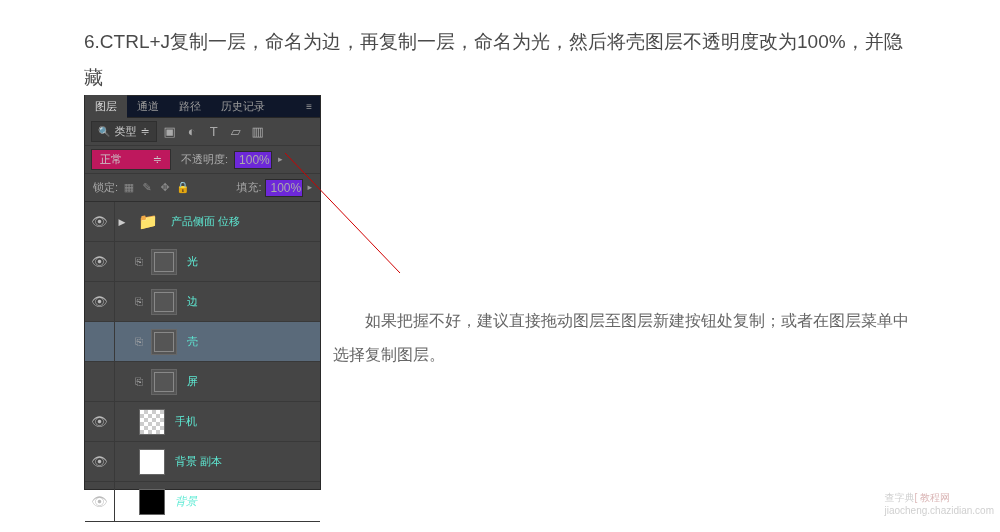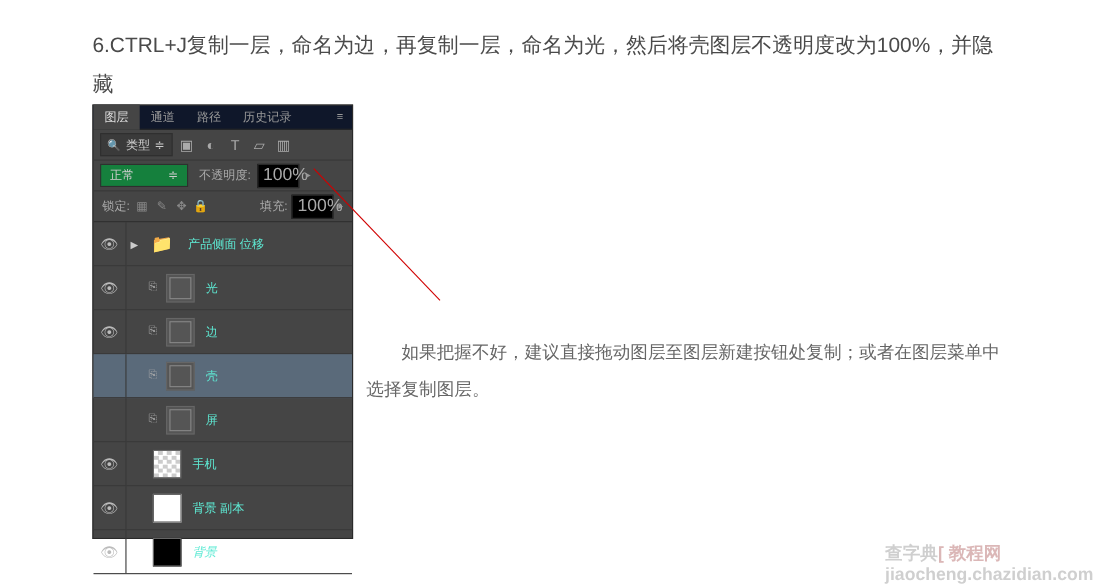--- a/index.html
+++ b/index.html
@@ -13,23 +13,23 @@
     .tab { padding: 4px 10px; color: #999; cursor: pointer; }
     .tab.active { background: #454545; color: #ddd; }
     .tabs-menu { margin-left: auto; padding: 0 8px; color: #999; font-size: 10px; }
     
     .filter-row { display: flex; align-items: center; height: 28px; padding: 0 6px; gap: 4px; border-bottom: 1px solid #383838; }
     .filter-dd { display: flex; align-items: center; background: #3a3a3a; border: 1px solid #2f2f2f; padding: 2px 6px; font-size: 11px; color: #ccc; gap: 4px; }
     .filter-dd .search-ico { font-size: 10px; }
     .filter-ico { width: 18px; height: 18px; display: flex; align-items: center; justify-content: center; color: #aaa; font-size: 13px; }
     
     .blend-row { display: flex; align-items: center; height: 28px; padding: 0 6px; border-bottom: 1px solid #383838; font-size: 11px; color: #aaa; gap: 6px; }
-    .blend-dd { background: #15803d; border: 1px solid #2f2f2f; padding: 2px 8px; min-width: 80px; display: flex; align-items: center; justify-content: space-between; color: #ccc; }
+    .blend-dd { background: #be185d; border: 1px solid #2f2f2f; padding: 2px 8px; min-width: 80px; display: flex; align-items: center; justify-content: space-between; color: #ccc; }
     .opacity-label { margin-left: 4px; }
-    .num-input { background: #000000; border: 1px solid #2a2a2a; padding: 1px 4px; width: 38px; color: #aaa; font-size: 16px; text-align: right; }
+    .num-input { background: #6d28d9; border: 1px solid #2a2a2a; padding: 1px 4px; width: 38px; color: #aaa; font-size: 12px; text-align: right; }
     .arrows { color: #999; font-size: 9px; line-height: 1; }
     
     .lock-row { display: flex; align-items: center; height: 28px; padding: 0 8px; border-bottom: 1px solid #2f2f2f; font-size: 11px; color: #aaa; gap: 4px; }
     .lock-ico { width: 14px; text-align: center; color: #888; font-size: 11px; }
     .fill-label { margin-left: auto; text-align: right; }
     
     .layers { }
     .layer { display: flex; align-items: center; height: 40px; border-bottom: 1px solid #393939; padding-right: 8px; }
     .layer.selected { background: #5a6a7a; }
     .vis { width: 30px; height: 100%; display: flex; align-items: center; justify-content: center; border-right: 1px solid #393939; color: #bbb; font-size: 13px; }
@@ -45,21 +45,21 @@
     .thumb.white { background: #fff; }
     .link-ico { width: 12px; color: #aaa; font-size: 10px; text-align: center; }
     .layer-name { color: #5eead4; font-size: 11px; margin-left: 4px; }
     .layer.bg .layer-name { font-style: italic; }
     
     .arrow-line { position: absolute; left: 285px; top: 153px; width: 120px; height: 125px; pointer-events: none; }
     
     .note { position: absolute; left: 333px; top: 304px; right: 82px; color: #666; font-size: 16px; line-height: 2.1; }
     .note p.indent-p { text-indent: 2em; }
     
-    .watermark { position: absolute; right: 6px; bottom: 0; font-size: 16px; color: #bbb; opacity: 0.7; font-weight: bold; }
+    .watermark { position: absolute; right: 6px; bottom: 16px; font-size: 10px; color: #bbb; opacity: 0.7; }
     .watermark .brand { color: #c99; }
   </style>
 </head>
 <body>
 
 <div class="instruction">6.CTRL+J复制一层，命名为边，再复制一层，命名为光，然后将壳图层不透明度改为100%，并隐藏</div>
 
 <div class="panel">
   <div class="tabs">
     <div class="tab active">图层</div>

